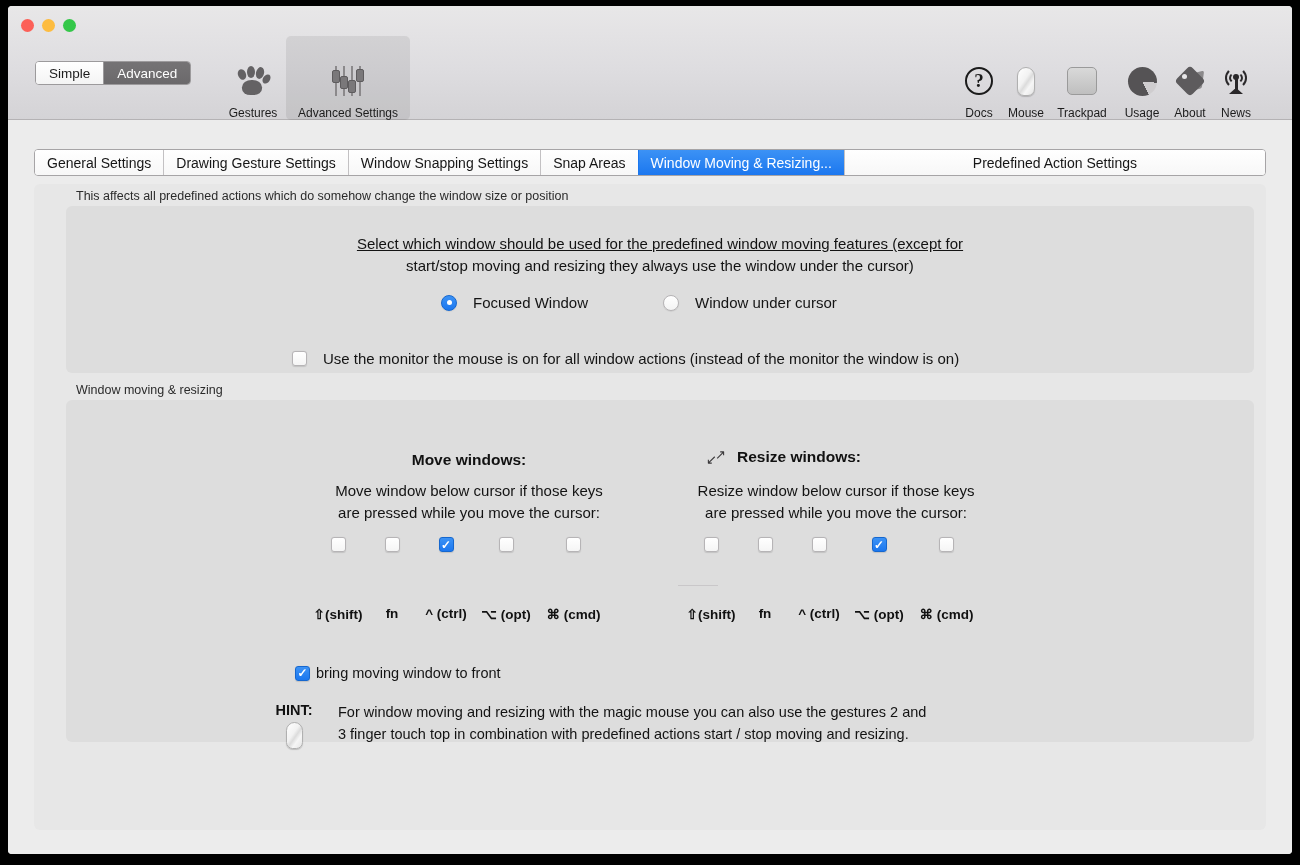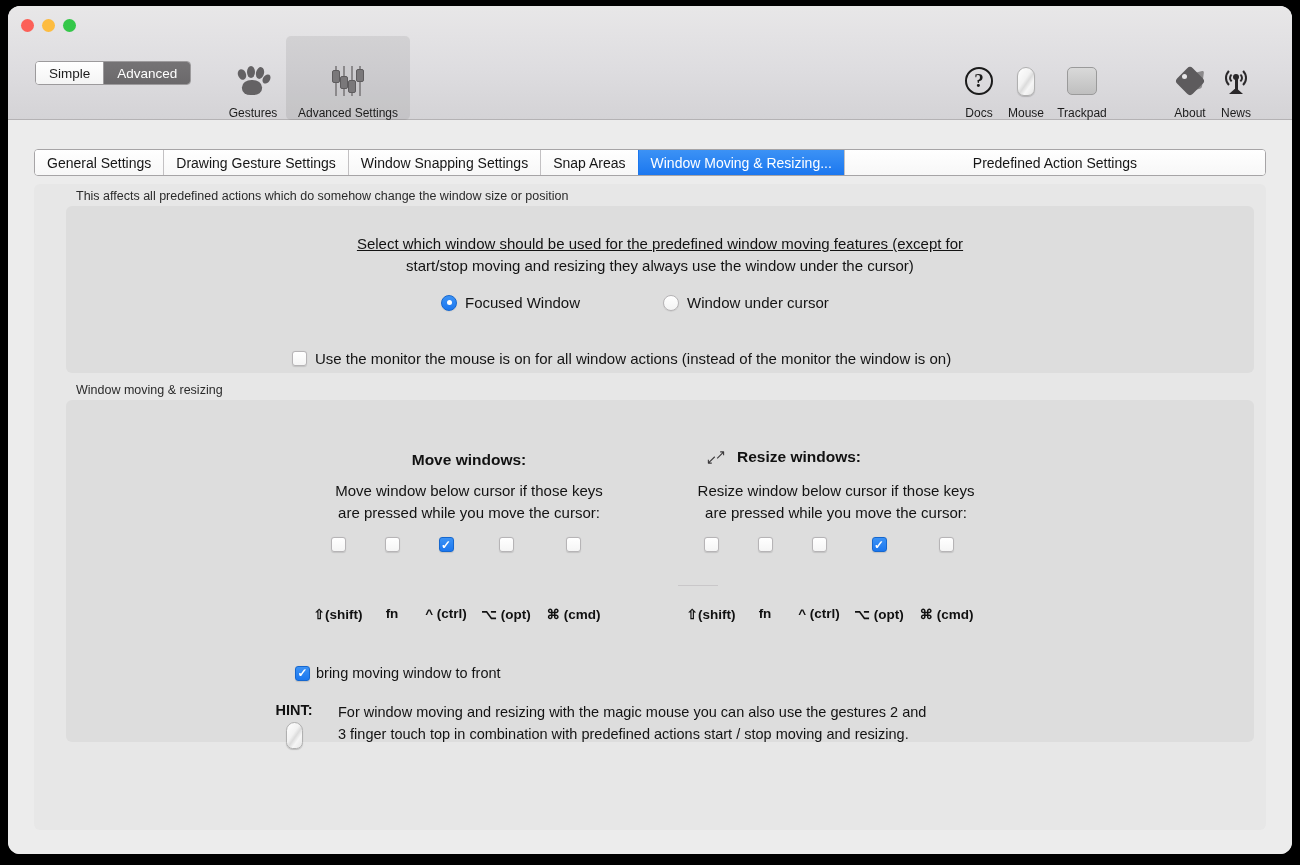--- a/index.html
+++ b/index.html
@@ -13,21 +13,21 @@
   }
 
   
   .window {
     position: absolute;
     left: 8px;
     top: 6px;
     width: 1284px;
     height: 848px;
     background: #ececec;
-    border-radius: 12px;
+    border-radius: 4px;
     box-shadow: 0 3px 12px rgba(0,0,0,0.55);
     overflow: hidden;
   }
 
   .titlebar {
     position: absolute;
     left: 0; top: 0;
     width: 100%;
     height: 114px;
     background: linear-gradient(to bottom, #e8e7e8 0%, #dedde0 55%, #d4d3d6 100%);
@@ -292,21 +292,21 @@
     content: "✓";
     color: #ffffff;
     font-size: 12px;
     line-height: 1;
     font-weight: bold;
   }
 
   .row-inline {
     display: flex;
     align-items: center;
-    gap: 8px;
+    gap: 16px;
   }
 
   .txt { font-size: 15px; color: #141414; }
   .txt-sm { font-size: 14.5px; color: #141414; }
 
   .head-bold {
     font-size: 15.5px;
     font-weight: bold;
     color: #111111;
   }
@@ -426,20 +426,26 @@
       <div class="tb-lbl">Mouse</div>
     </div>
 
     <div class="tb-item" style="left:1037px;">
       <div class="tb-ico">
         <div class="trackpad-ico"></div>
       </div>
       <div class="tb-lbl">Trackpad</div>
     </div>
 
+    <div class="tb-item" style="left:1097px;">
+      <div class="tb-ico">
+        <div class="pie"></div>
+      </div>
+      <div class="tb-lbl">Usage</div>
+    </div>
 
     <div class="tb-item" style="left:1145px;">
       <div class="tb-ico">
         <div class="tag-ico">
           <div class="tail"></div>
           <div class="tg"></div>
           <div class="hole"></div>
         </div>
       </div>
       <div class="tb-lbl">About</div>

